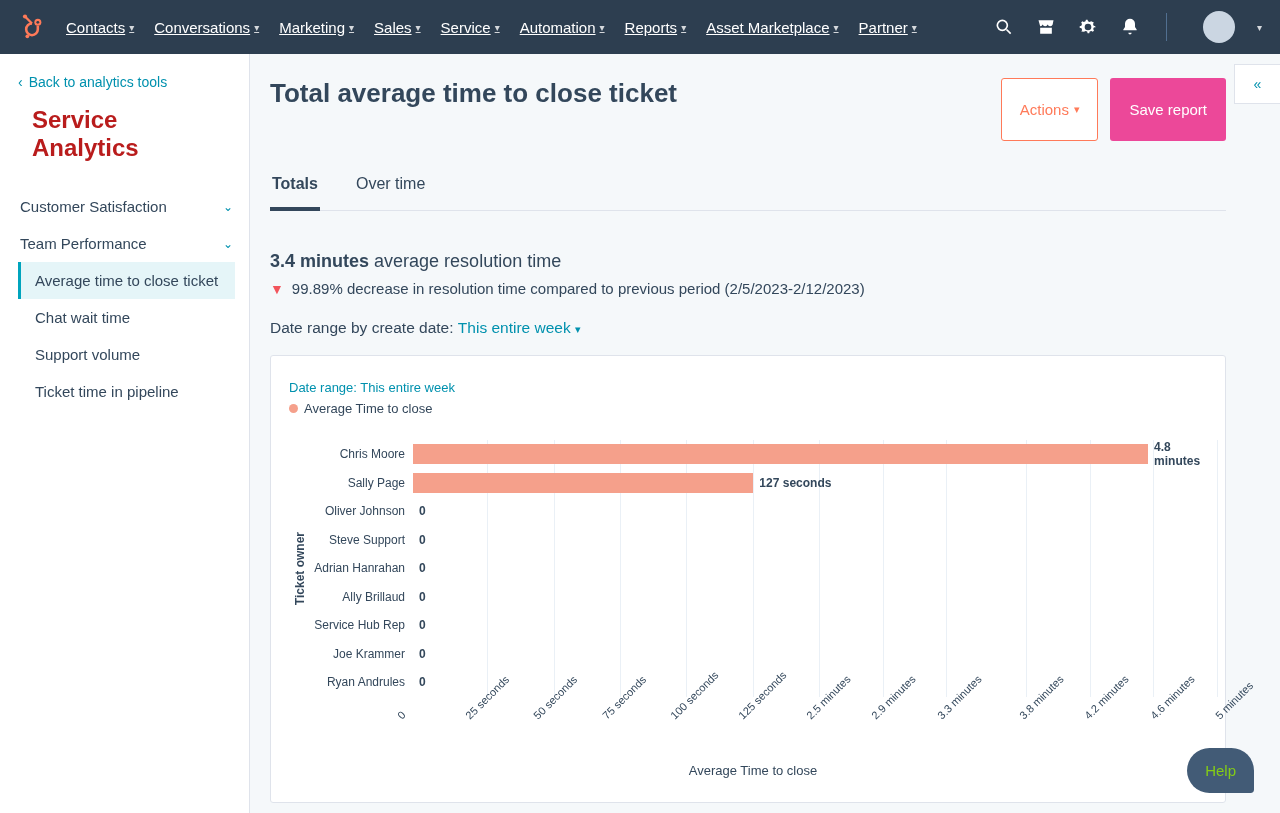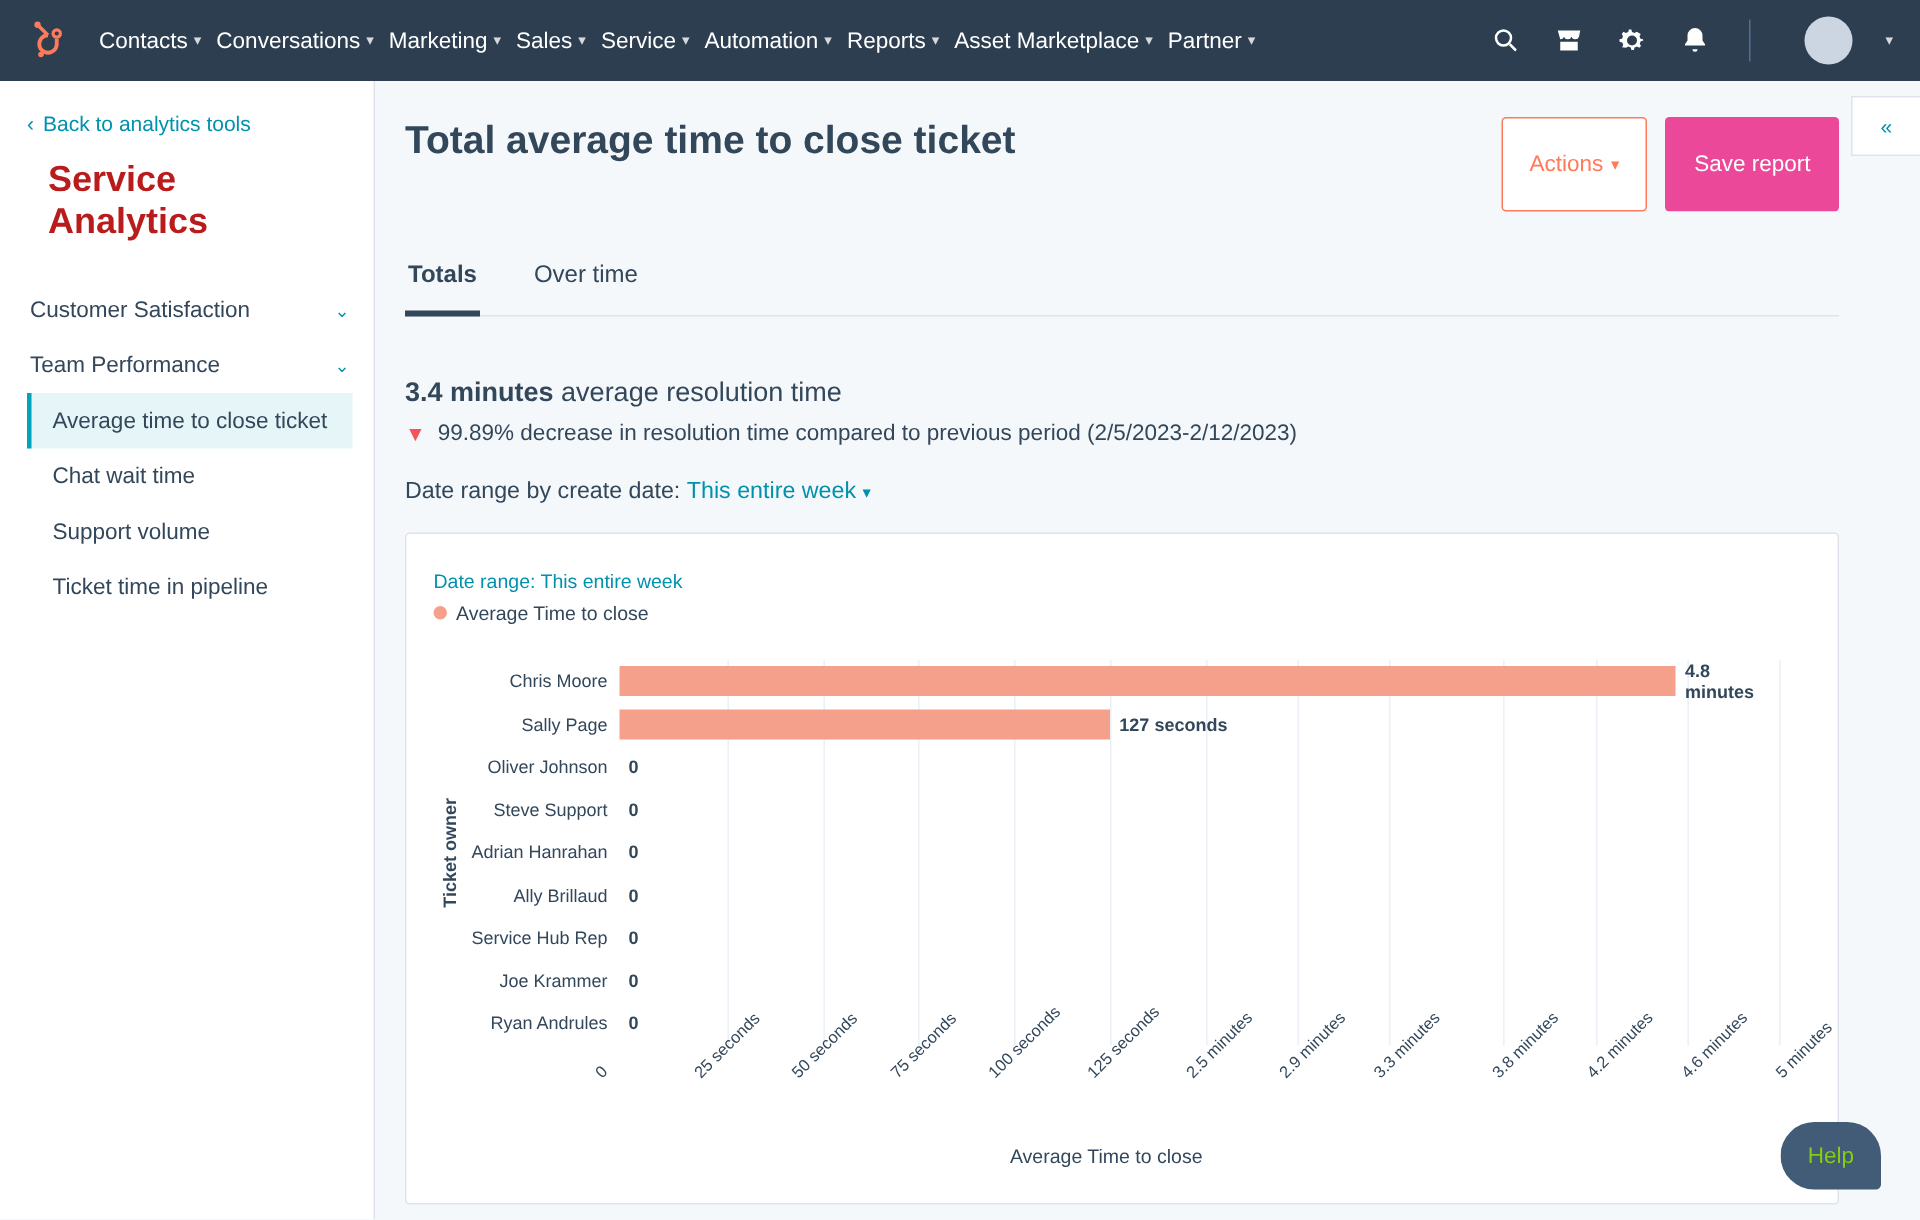--- a/index.html
+++ b/index.html
@@ -1,21 +1,21 @@
 <!DOCTYPE html>
 <html><head>
 <meta charset="utf-8">
 <style>
 * { box-sizing: border-box; margin: 0; padding: 0; }
 body { font-family: -apple-system, BlinkMacSystemFont, "Segoe UI", Helvetica, Arial, sans-serif; font-size: 14px; color: #33475b; background: #f5f8fa; overflow: hidden; width: 1280px; height: 813px; }
 
 
 .topnav { background: #2d3e50; height: 54px; display: flex; align-items: center; padding: 0 18px; color: #fff; }
 .logo-sprocket { width: 28px; height: 28px; margin-right: 20px; }
-.navitems { display: flex; gap: 10px; flex: 1; }
+.navitems { display: flex; gap: 20px; flex: 1; text-decoration: underline; }
 .navitem { color: #fff; font-size: 15px; font-weight: 500; display: flex; align-items: center; gap: 4px; cursor: pointer; }
 .chev { font-size: 10px; opacity: .8; }
 .navright { display: flex; align-items: center; gap: 22px; }
 .icon-btn { width: 20px; height: 20px; fill: #fff; cursor: pointer; }
 .avatar { width: 32px; height: 32px; border-radius: 50%; background: #cbd6e2; margin-left: 10px; }
 .divider-v { width: 1px; height: 28px; background: #516f90; margin: 0 4px; }
 
 
 .shell { display: flex; height: calc(813px - 54px); }
 .sidebar { width: 250px; background: #fff; border-right: 1px solid #dfe3eb; padding: 20px 14px 20px 18px; overflow-y: auto; }
@@ -45,21 +45,21 @@
 .summary { margin-top: 40px; }
 .sumline1 { font-size: 18px; color: #33475b; }
 .sumline1 b { font-weight: 700; }
 .sumline2 { margin-top: 8px; font-size: 15px; color: #33475b; display: flex; align-items: center; gap: 8px; }
 .tri-down { color: #f2545b; font-size: 14px; }
 
 .daterange-row { margin-top: 22px; font-size: 15.5px; }
 .daterange-val { color: #0091ae; font-weight: 500; cursor: pointer; }
 
 
-.card { background: #fff; border: 1px solid #dfe3eb; border-radius: 3px; margin-top: 18px; padding: 24px 39px 24px 18px; }
+.card { background: #fff; border: 1px solid #dfe3eb; border-radius: 3px; margin-top: 18px; padding: 24px 8px 24px 18px; }
 .card-sub { color: #0091ae; font-size: 13px; }
 .legend { display: flex; align-items: center; gap: 6px; margin-top: 6px; font-size: 13px; color: #33475b; }
 .legend-dot { width: 9px; height: 9px; border-radius: 50%; background: #f5a08b; }
 
 .chart { display: flex; margin-top: 24px; }
 .ylabel { writing-mode: vertical-rl; transform: rotate(180deg); font-size: 12px; font-weight: 700; text-align: center; padding: 0 4px; align-self: center; }
 .rows { flex: 1; position: relative; }
 .row { display: flex; align-items: center; height: 28.5px; }
 .rlabel { width: 102px; text-align: right; font-size: 12px; padding-right: 8px; color: #33475b; }
 .barwrap { flex: 1; position: relative; height: 22px; display: flex; align-items: center; }

